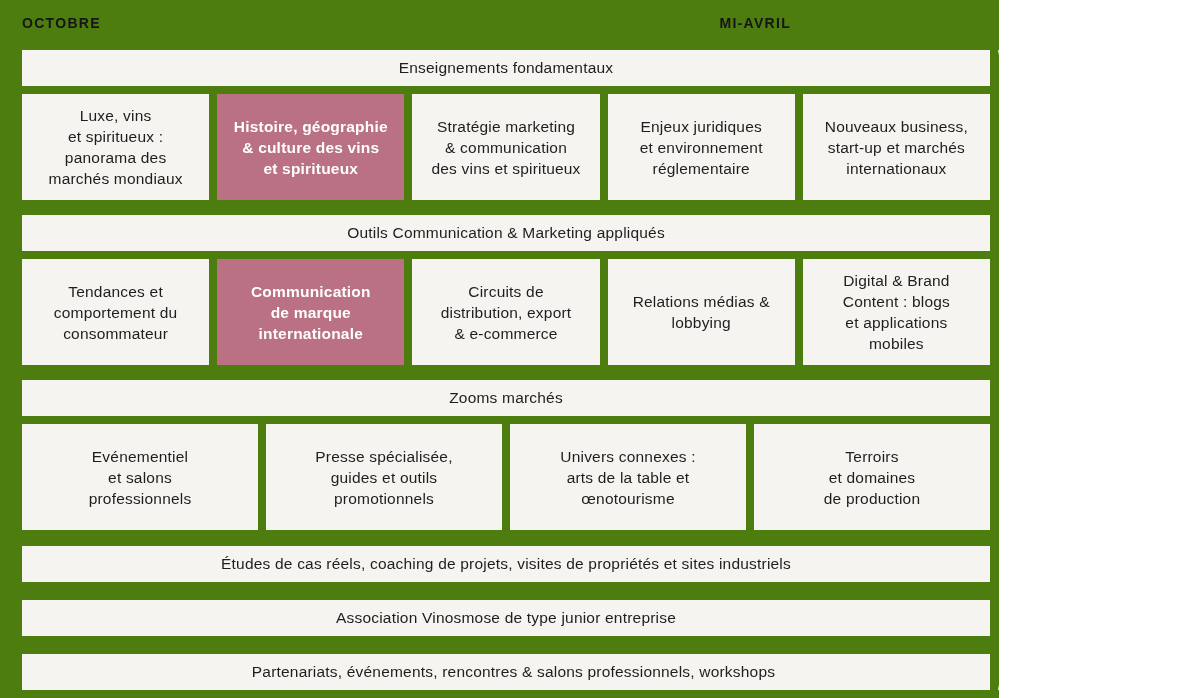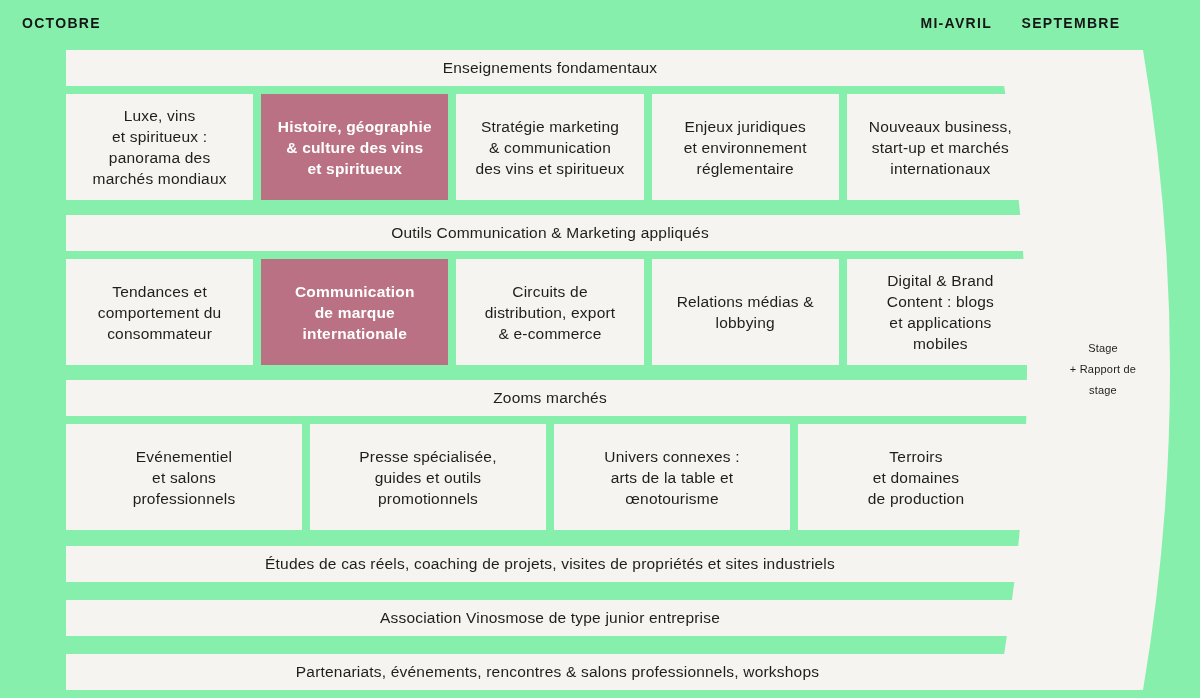--- a/index.html
+++ b/index.html
@@ -2,34 +2,34 @@
 <html lang="fr" style="--highlight: #b97183; --block-bg: #f5f4f1; --text-dark: #1e1e1c;"><head>
 <meta charset="utf-8">
 <style>
   :root{
     --highlight:#b97183;
     --block-bg:#f5f4f1;
     --text-dark:#1e1e1c;
   }
   html,body{margin:0;padding:0;background:#fff;}
   body{font-family:"Liberation Sans", sans-serif;color:var(--text-dark);}
-  .canvas{position:relative;width:1200px;height:698px;background:#86efac;overflow:hidden;text-decoration:underline;}
+  .canvas{position:relative;width:999px;height:698px;background:#4d7c0f;overflow:hidden;text-decoration:underline;}
 
   
   .tl-label{
     position:absolute;top:14px;height:18px;line-height:18px;
     font-size:14px;font-weight:700;letter-spacing:1.3px;color:#161616;
     white-space:nowrap;
   }
   .tl-octobre{left:22px;}
   .tl-miavril{right:208px;text-align:right;}
   .tl-septembre{left:996px;width:150px;text-align:center;}
 
   
-  .grid{position:absolute;left:22px;top:50px;width:968px;margin-left:44px;}
+  .grid{position:absolute;left:22px;top:50px;width:968px;}
   .banner{
     height:36px;background:var(--block-bg);
     display:flex;align-items:center;justify-content:center;
     font-size:15.5px;letter-spacing:.2px;color:var(--text-dark);
     margin-bottom:8px;
   }
   .cards-row{display:flex;gap:8px;height:106px;margin-bottom:15px;}
   .card{
     flex:1 1 0;background:var(--block-bg);
     display:flex;align-items:center;justify-content:center;

